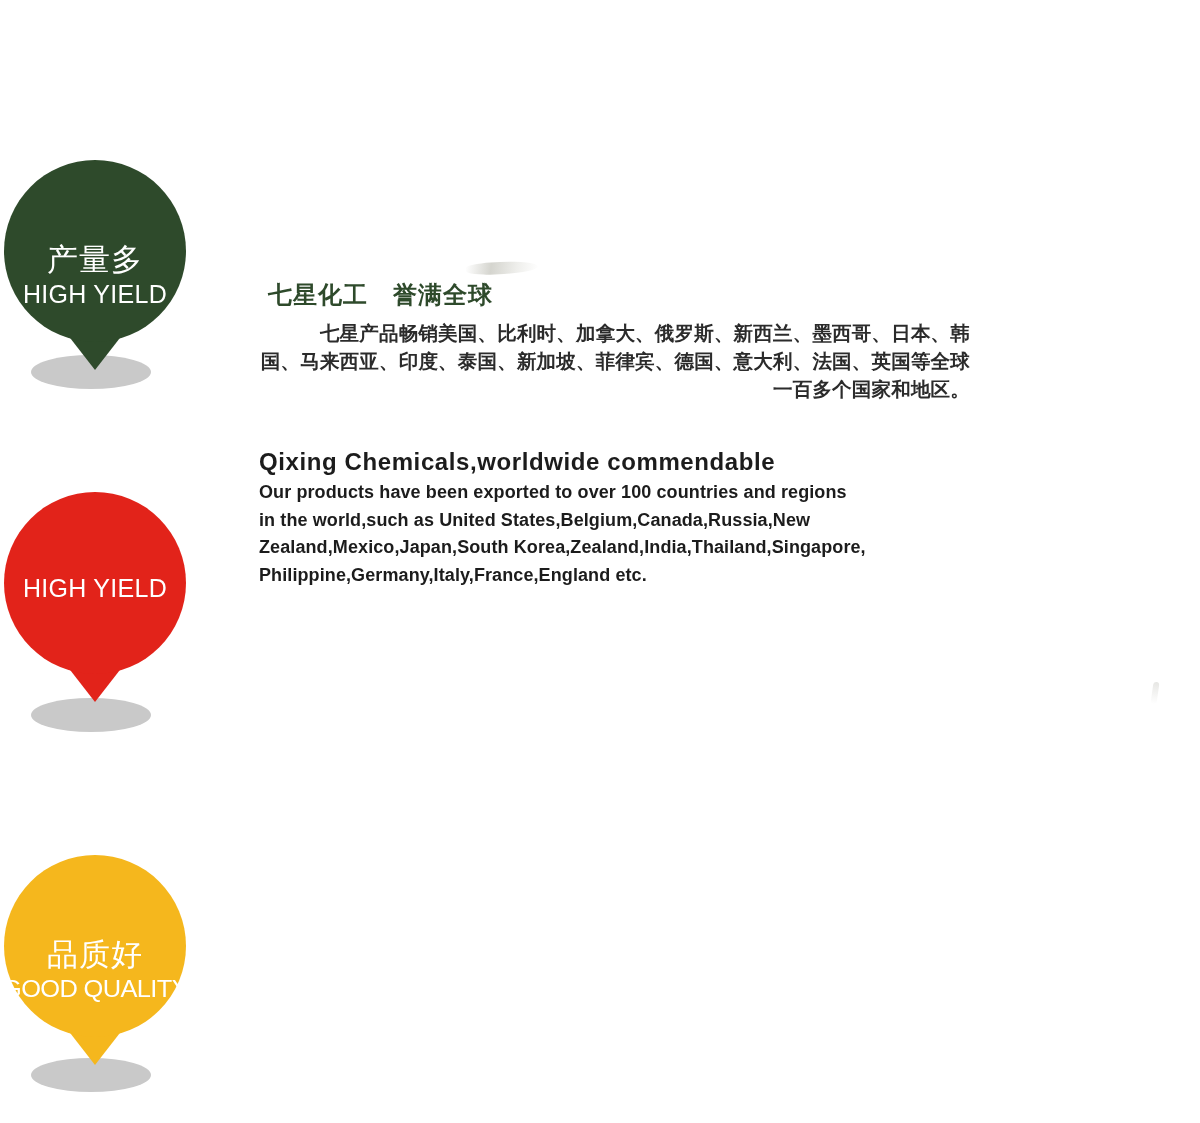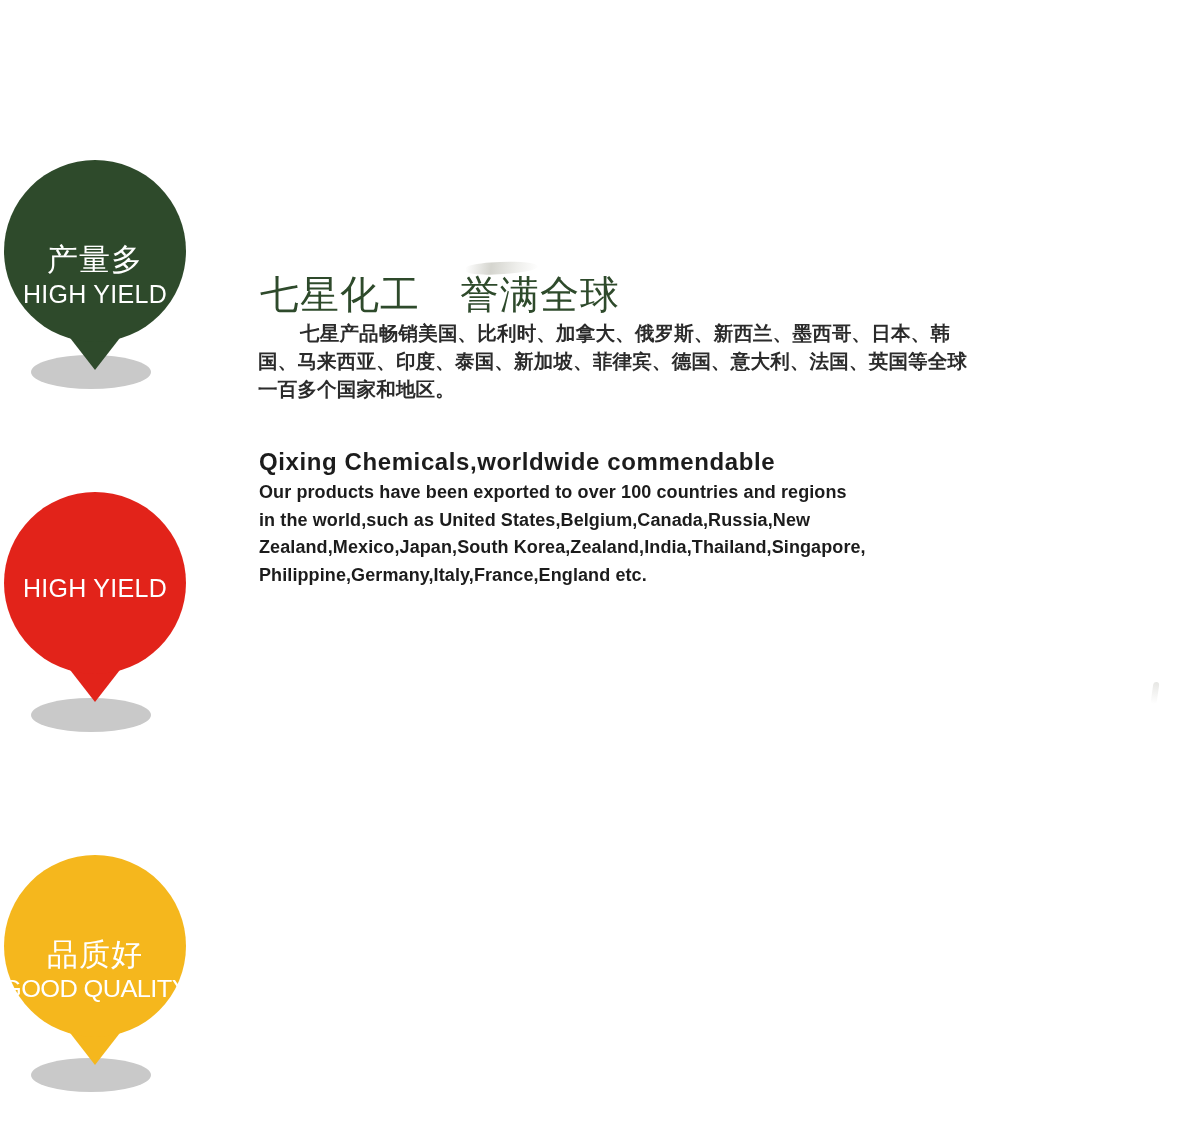--- a/index.html
+++ b/index.html
@@ -128,42 +128,43 @@
   #pin-good-quality .pin-tail { border-top-color: #f5b71d; }
 
   
   #shadow-high-yield   { top: 355px; }
   #shadow-high-demand  { top: 698px; }
   #shadow-good-quality { top: 1058px; }
 
   
   #cn-heading {
     position: absolute;
-    left: 260px;
+    left: 268px;
     top: 275px;
     color: #2e4a2b;
-    font-size: 39px;
-    font-weight: 400;
+    font-size: 24px;
+    font-weight: 700;
     letter-spacing: 1px;
     line-height: 40px;
     white-space: pre;
     font-family: "DejaVu Sans", "Liberation Sans", sans-serif;
   }
   #cn-paragraph {
     position: absolute;
     left: 258px;
     top: 320px;
     width: 712px;
     color: #2b2b2b;
     font-size: 19.5px;
     font-weight: 700;
     line-height: 28px;
     text-indent: 42px;
     letter-spacing: 0.2px;
     font-family: "DejaVu Sans", "Liberation Sans", sans-serif;
+    text-align: right;
   }
   #en-heading {
     position: absolute;
     left: 259px;
     top: 446px;
     color: #1c1c1c;
     font-size: 24px;
     font-weight: 700;
     letter-spacing: 0.6px;
     line-height: 32px;

